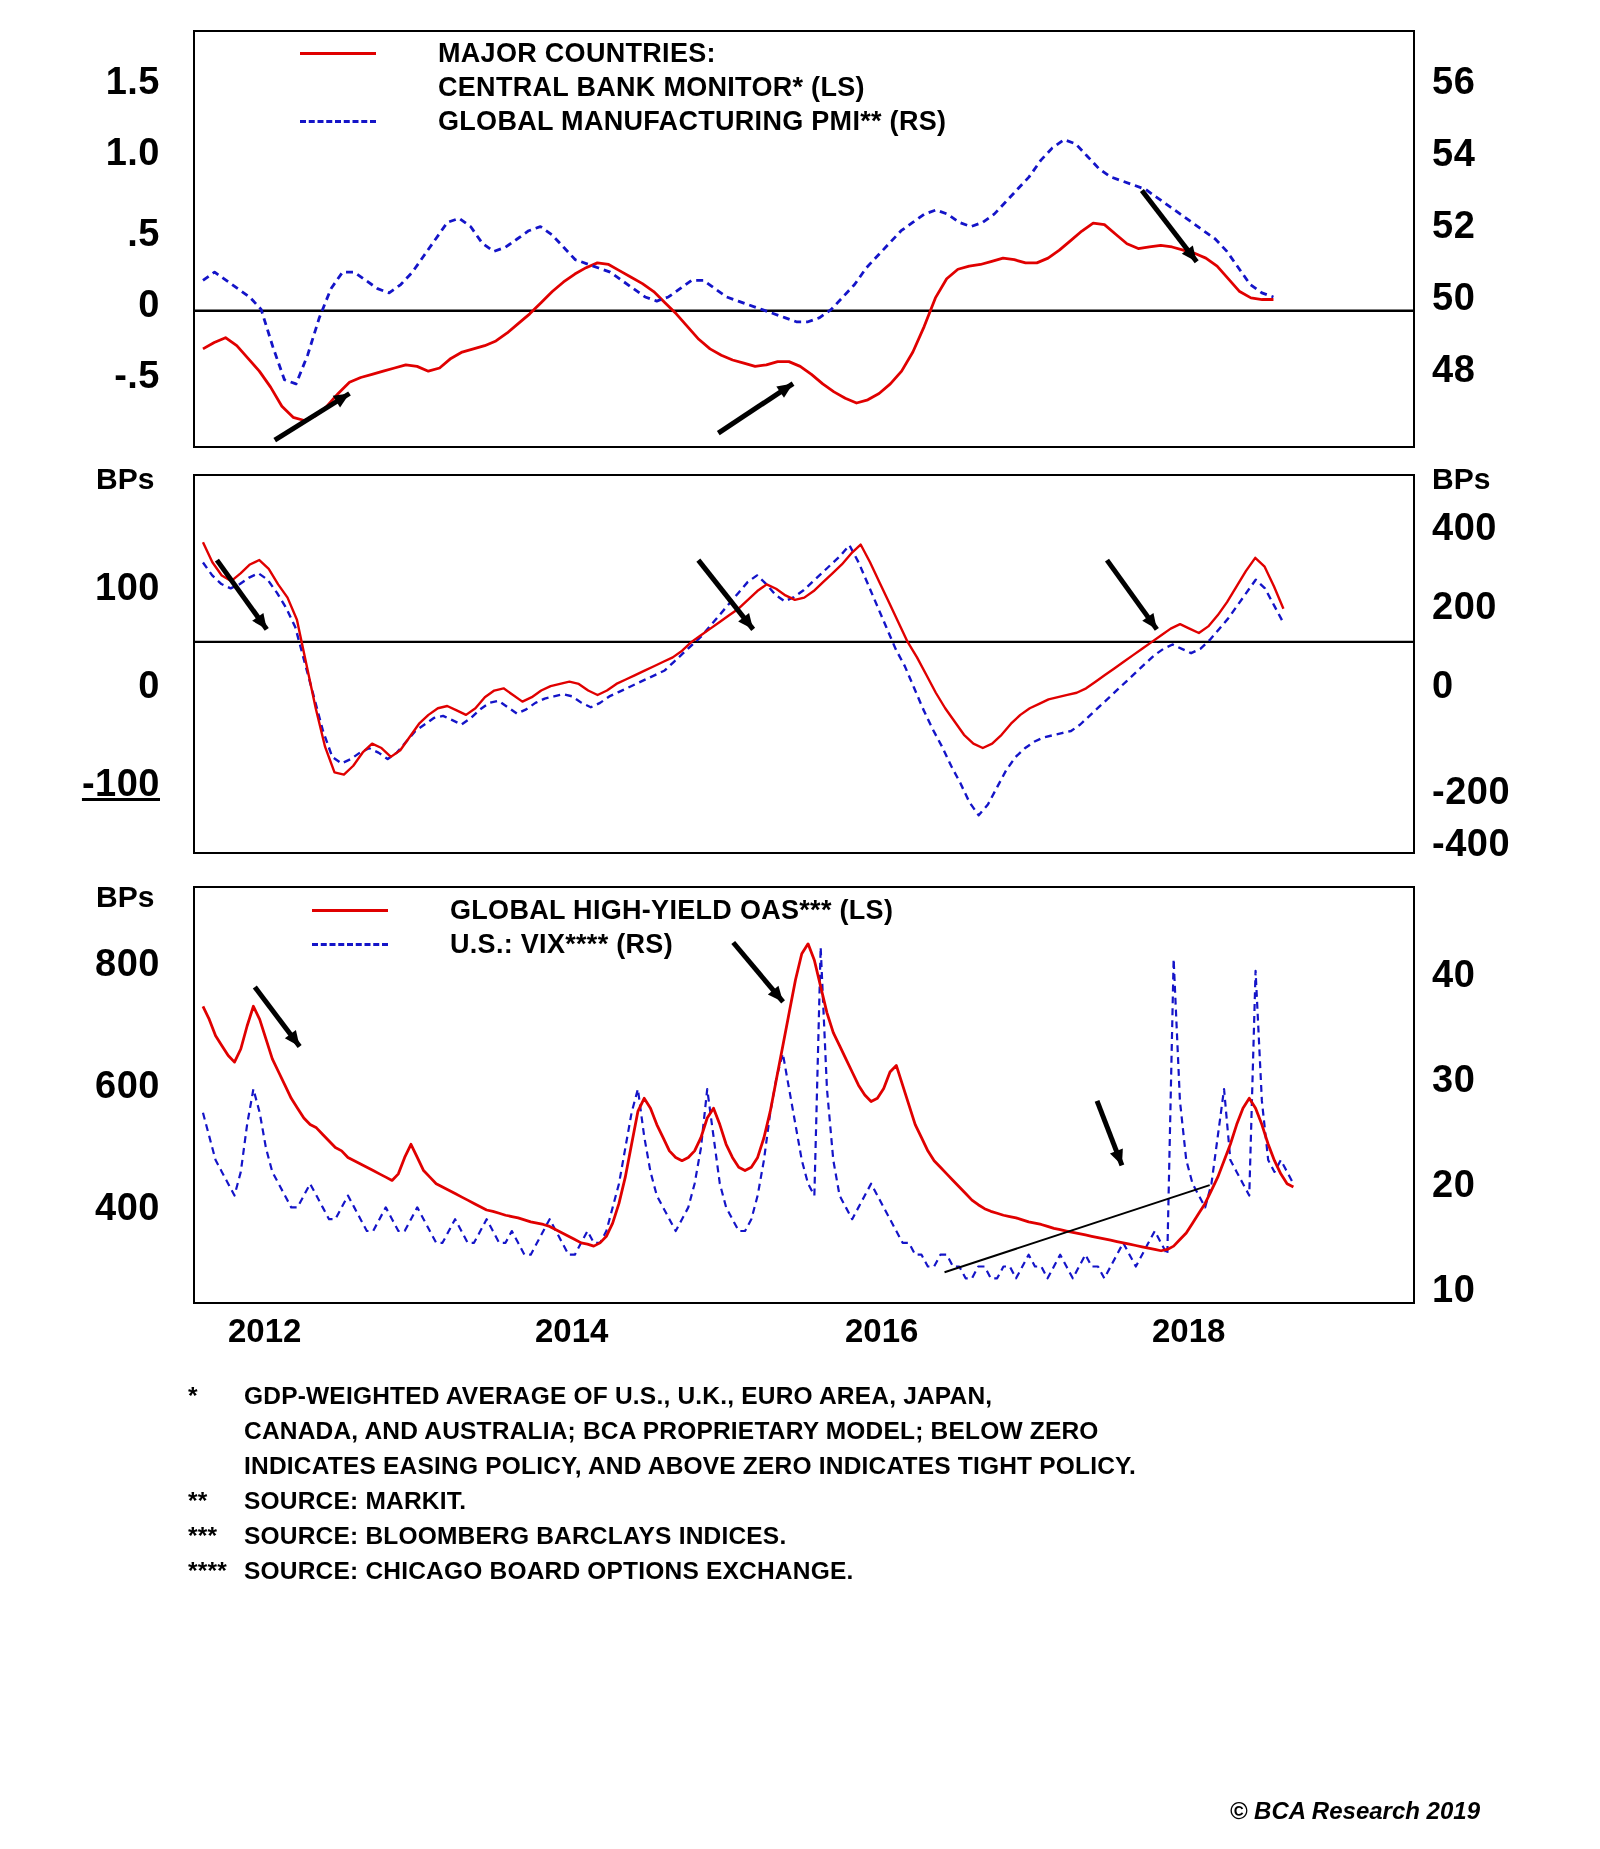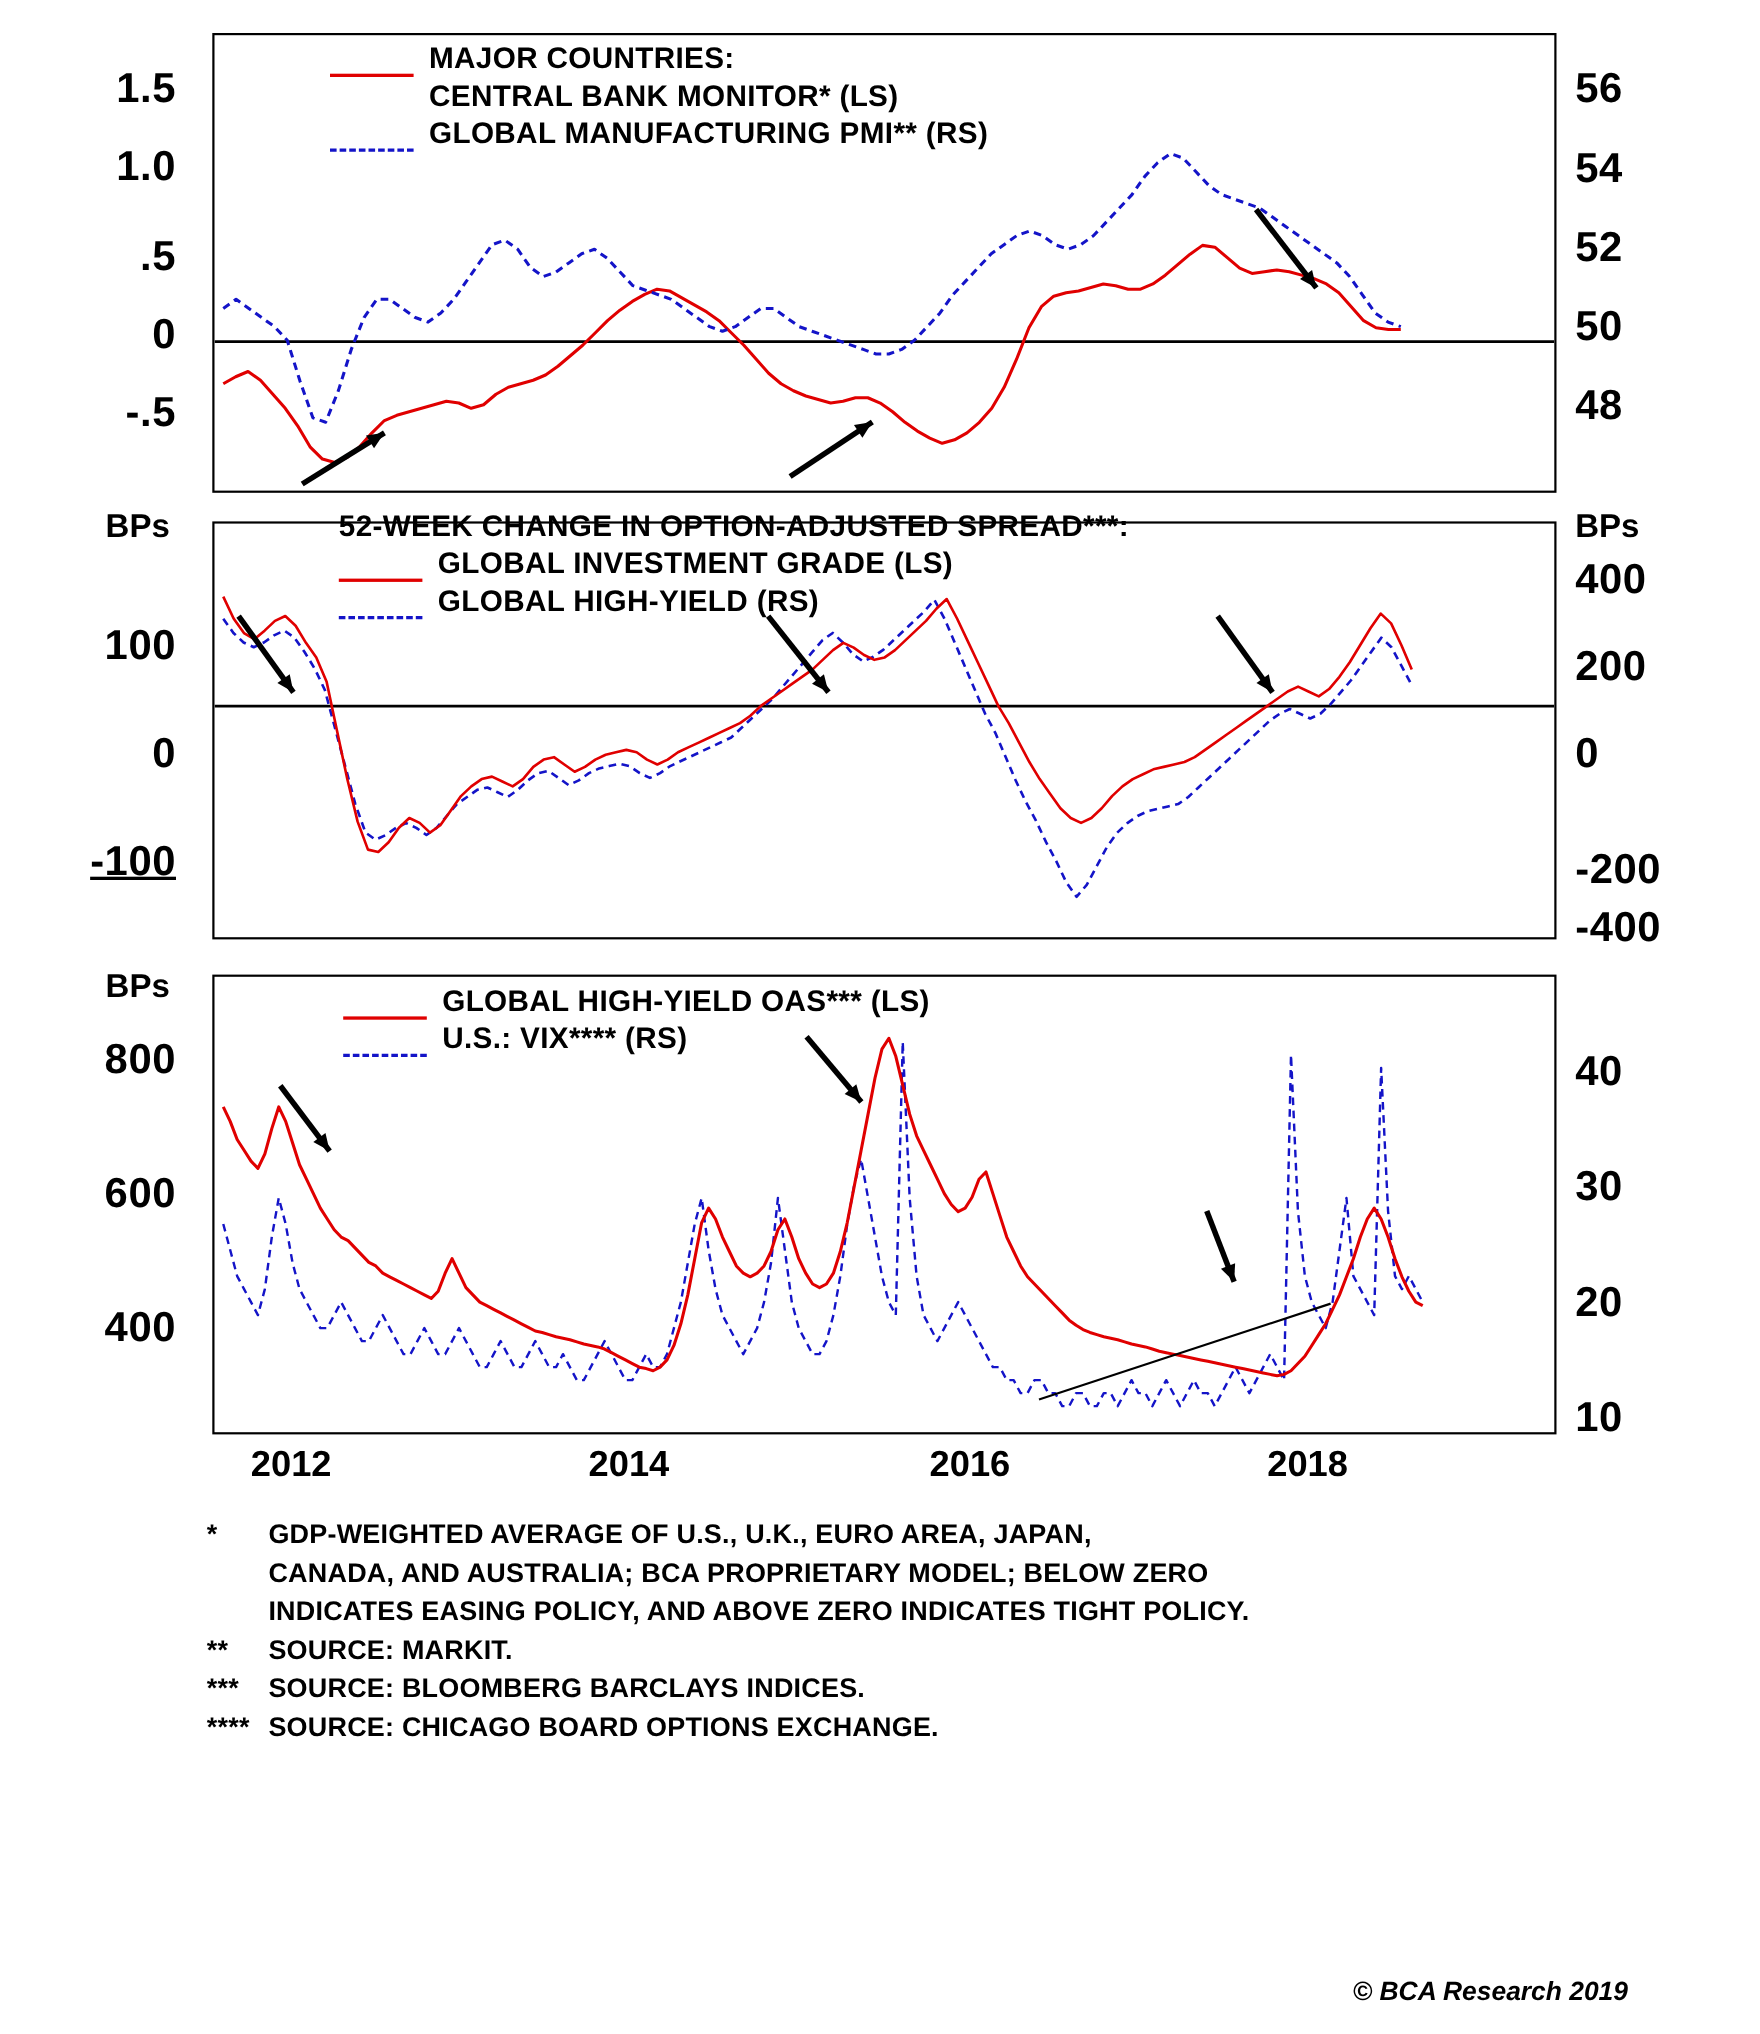--- a/index.html
+++ b/index.html
@@ -11,21 +11,21 @@
   #panel2{top:474px;height:380px;}
   #panel3{top:886px;height:418px;}
 
   .plotsvg{position:absolute;left:0;top:0;width:100%;height:100%;}
 
   .ytick{position:absolute;font-size:38px;font-weight:bold;letter-spacing:.5px;white-space:nowrap;}
   .ytick.left{text-align:right;}
   .ytick.right{text-align:right;}
 
   .legend{position:absolute;font-size:27px;font-weight:bold;letter-spacing:.3px;white-space:nowrap;}
-  .legrow{display:flex;align-items:flex-end;height:34px;}
+  .legrow{display:flex;align-items:center;height:34px;gap:48px;}
   .swatch{width:76px;height:0;border-top:3px solid #e00000;margin-right:14px;}
   .swatch.dashed{border-top:3px dashed #1414c8;}
   .swatch.none{border-top:none;}
   .legtext{line-height:34px;}
 
   .bps{position:absolute;font-size:30px;font-weight:bold;}
 
   .xlabels{position:absolute;top:1312px;left:0;width:1600px;height:50px;}
   .xlabels span{position:absolute;font-size:33px;font-weight:bold;}
 
@@ -99,33 +99,20 @@
   <div class="ytick left" style="left:60px;top:566px;width:100px;">100</div>
   <div class="ytick left" style="left:60px;top:664px;width:100px;">0</div>
   <div class="ytick left" style="left:60px;top:762px;width:100px;text-decoration:underline;">-100</div>
 
   <div class="ytick right" style="left:1432px;top:506px;">400</div>
   <div class="ytick right" style="left:1432px;top:585px;">200</div>
   <div class="ytick right" style="left:1432px;top:664px;">0</div>
   <div class="ytick right" style="left:1432px;top:770px;">-200</div>
   <div class="ytick right" style="left:1432px;top:822px;">-400</div>
 
-  <div class="legend" style="left:308px;top:461px;">
-    <div class="legrow">
-      <span class="legtext">52-WEEK CHANGE IN OPTION-ADJUSTED SPREAD***:</span>
-    </div>
-    <div class="legrow">
-      <span class="swatch"></span>
-      <span class="legtext">GLOBAL INVESTMENT GRADE (LS)</span>
-    </div>
-    <div class="legrow">
-      <span class="swatch dashed"></span>
-      <span class="legtext">GLOBAL HIGH-YIELD (RS)</span>
-    </div>
-  </div>
 
   <div class="panel" id="panel3">
     <svg class="plotsvg" id="svg3" viewBox="0 0 1222 418" preserveAspectRatio="none">
         <path d="M8.00 226.91 L14.32 250.80 L20.65 274.69 L26.97 286.63 L33.29 298.57 L39.62 310.51 L45.94 286.63 L52.27 238.86 L58.59 203.03 L64.91 226.91 L71.24 262.74 L77.56 286.63 L83.88 298.57 L90.21 310.51 L96.53 322.46 L102.86 322.46 L109.18 310.51 L115.50 298.57 L121.83 310.51 L128.15 322.46 L134.47 334.40 L140.80 334.40 L147.12 322.46 L153.45 310.51 L159.77 322.46 L166.09 334.40 L172.42 346.34 L178.74 346.34 L185.06 334.40 L191.39 322.46 L197.71 334.40 L204.03 346.34 L210.36 346.34 L216.68 334.40 L223.01 322.46 L229.33 334.40 L235.65 346.34 L241.98 358.29 L248.30 358.29 L254.62 346.34 L260.95 334.40 L267.27 346.34 L273.60 358.29 L279.92 358.29 L286.24 346.34 L292.57 334.40 L298.89 346.34 L305.21 358.29 L311.54 358.29 L317.86 346.34 L324.18 358.29 L330.51 370.23 L336.83 370.23 L343.16 358.29 L349.48 346.34 L355.80 334.40 L362.13 346.34 L368.45 358.29 L374.77 370.23 L381.10 370.23 L387.42 358.29 L393.75 346.34 L400.07 358.29 L406.39 358.29 L412.72 346.34 L419.04 322.46 L425.36 298.57 L431.69 262.74 L438.01 226.91 L444.34 203.03 L450.66 250.80 L456.98 286.63 L463.31 310.51 L469.63 322.46 L475.95 334.40 L482.28 346.34 L488.60 334.40 L494.92 322.46 L501.25 298.57 L507.57 262.74 L513.90 203.03 L520.22 250.80 L526.54 298.57 L532.87 322.46 L539.19 334.40 L545.51 346.34 L551.84 346.34 L558.16 334.40 L564.49 310.51 L570.81 274.69 L577.13 226.91 L583.46 191.09 L589.78 167.20 L596.10 203.03 L602.43 238.86 L608.75 274.69 L615.08 298.57 L621.40 310.51 L627.72 59.71 L634.05 203.03 L640.37 274.69 L646.69 310.51 L653.02 322.46 L659.34 334.40 L665.66 322.46 L671.99 310.51 L678.31 298.57 L684.64 310.51 L690.96 322.46 L697.28 334.40 L703.61 346.34 L709.93 358.29 L716.25 358.29 L722.58 370.23 L728.90 370.23 L735.23 382.17 L741.55 382.17 L747.87 370.23 L754.20 370.23 L760.52 382.17 L766.84 382.17 L773.17 394.11 L779.49 394.11 L785.82 382.17 L792.14 382.17 L798.46 394.11 L804.79 394.11 L811.11 382.17 L817.43 382.17 L823.76 394.11 L830.08 382.17 L836.40 370.23 L842.73 382.17 L849.05 382.17 L855.38 394.11 L861.70 382.17 L868.02 370.23 L874.35 382.17 L880.67 394.11 L886.99 382.17 L893.32 370.23 L899.64 382.17 L905.97 382.17 L912.29 394.11 L918.61 382.17 L924.94 370.23 L931.26 358.29 L937.58 370.23 L943.91 382.17 L950.23 370.23 L956.55 358.29 L962.88 346.34 L969.20 358.29 L975.53 370.23 L981.85 71.66 L988.17 214.97 L994.50 274.69 L1000.82 298.57 L1007.14 310.51 L1013.47 322.46 L1019.79 298.57 L1026.12 250.80 L1032.44 203.03 L1038.76 274.69 L1045.09 286.63 L1051.41 298.57 L1057.73 310.51 L1064.06 83.60 L1070.38 214.97 L1076.71 274.69 L1083.03 286.63 L1089.35 274.69 L1095.68 286.63 L1102.00 298.57 " fill="none" stroke="#1414c8" stroke-width="2.2" stroke-linejoin="round" stroke-dasharray="7,5"></path>
         <path d="M8.00 119.43 L14.32 132.70 L20.65 149.29 L26.97 159.24 L33.29 169.19 L39.62 175.83 L45.94 162.56 L52.27 139.33 L58.59 119.43 L64.91 132.70 L71.24 152.60 L77.56 172.51 L83.88 185.78 L90.21 199.05 L96.53 212.32 L102.86 222.27 L109.18 232.22 L115.50 238.86 L121.83 242.17 L128.15 248.81 L134.47 255.44 L140.80 262.08 L147.12 265.40 L153.45 272.03 L159.77 275.35 L166.09 278.67 L172.42 281.98 L178.74 285.30 L185.06 288.62 L191.39 291.94 L197.71 295.25 L204.03 288.62 L210.36 272.03 L216.68 258.76 L223.01 272.03 L229.33 285.30 L235.65 291.94 L241.98 298.57 L248.30 301.89 L254.62 305.21 L260.95 308.52 L267.27 311.84 L273.60 315.16 L279.92 318.48 L286.24 321.79 L292.57 325.11 L298.89 326.44 L305.21 328.43 L311.54 330.42 L317.86 331.75 L324.18 333.07 L330.51 335.06 L336.83 337.05 L343.16 338.38 L349.48 339.71 L355.80 341.70 L362.13 345.02 L368.45 348.33 L374.77 351.65 L381.10 354.97 L387.42 358.29 L393.75 359.61 L400.07 361.60 L406.39 358.29 L412.72 351.65 L419.04 338.38 L425.36 318.48 L431.69 291.94 L438.01 258.76 L444.34 225.59 L450.66 212.32 L456.98 222.27 L463.31 238.86 L469.63 252.13 L475.95 265.40 L482.28 272.03 L488.60 275.35 L494.92 272.03 L501.25 265.40 L507.57 252.13 L513.90 232.22 L520.22 222.27 L526.54 238.86 L532.87 258.76 L539.19 272.03 L545.51 281.98 L551.84 285.30 L558.16 281.98 L564.49 272.03 L570.81 252.13 L577.13 225.59 L583.46 192.41 L589.78 159.24 L596.10 126.06 L602.43 92.89 L608.75 66.35 L615.08 56.40 L621.40 72.98 L627.72 99.52 L634.05 126.06 L640.37 145.97 L646.69 159.24 L653.02 172.51 L659.34 185.78 L665.66 199.05 L671.99 209.00 L678.31 215.63 L684.64 212.32 L690.96 202.37 L697.28 185.78 L703.61 179.14 L709.93 199.05 L716.25 218.95 L722.58 238.86 L728.90 252.13 L735.23 265.40 L741.55 275.35 L747.87 281.98 L754.20 288.62 L760.52 295.25 L766.84 301.89 L773.17 308.52 L779.49 315.16 L785.82 319.80 L792.14 323.78 L798.46 326.44 L804.79 328.43 L811.11 330.42 L817.43 331.75 L823.76 333.07 L830.08 335.06 L836.40 337.05 L842.73 338.38 L849.05 339.71 L855.38 341.70 L861.70 343.69 L868.02 345.02 L874.35 346.34 L880.67 347.67 L886.99 349.00 L893.32 350.32 L899.64 351.65 L905.97 352.98 L912.29 354.30 L918.61 355.63 L924.94 356.96 L931.26 358.29 L937.58 359.61 L943.91 360.94 L950.23 362.27 L956.55 363.59 L962.88 364.92 L969.20 366.25 L975.53 364.92 L981.85 361.60 L988.17 354.97 L994.50 348.33 L1000.82 338.38 L1007.14 328.43 L1013.47 318.48 L1019.79 305.21 L1026.12 291.94 L1032.44 275.35 L1038.76 258.76 L1045.09 238.86 L1051.41 222.27 L1057.73 212.32 L1064.06 222.27 L1070.38 238.86 L1076.71 258.76 L1083.03 275.35 L1089.35 288.62 L1095.68 298.57 L1102.00 301.89 " fill="none" stroke="#e00000" stroke-width="2.8" stroke-linejoin="round"></path>
         <line x1="60" y1="100" x2="105" y2="160" stroke="#000" stroke-width="5" stroke-linecap="butt"></line>
         <polygon points="105,160 90.1409506472043,151.7411470329602 101.2320349704246,143.42283379054498" fill="#000"></polygon>
         <line x1="540" y1="55" x2="590" y2="115" stroke="#000" stroke-width="5" stroke-linecap="butt"></line>
         <polygon points="590,115 574.7374756140835,107.5129879545107 585.3879843527168,98.63756400564955" fill="#000"></polygon>
         <line x1="905" y1="215" x2="930" y2="280" stroke="#000" stroke-width="5" stroke-linecap="butt"></line>

